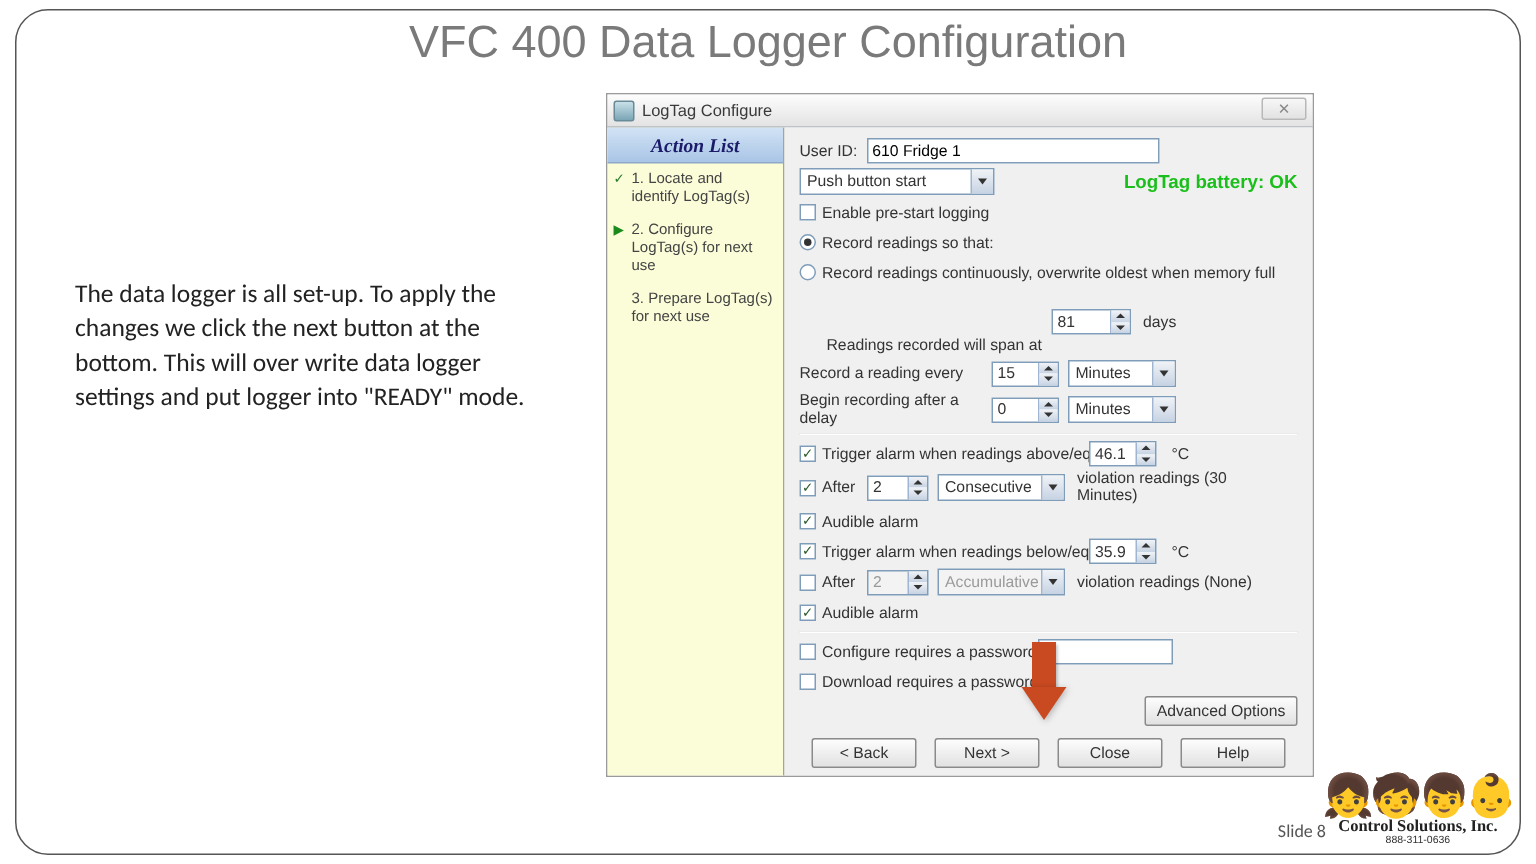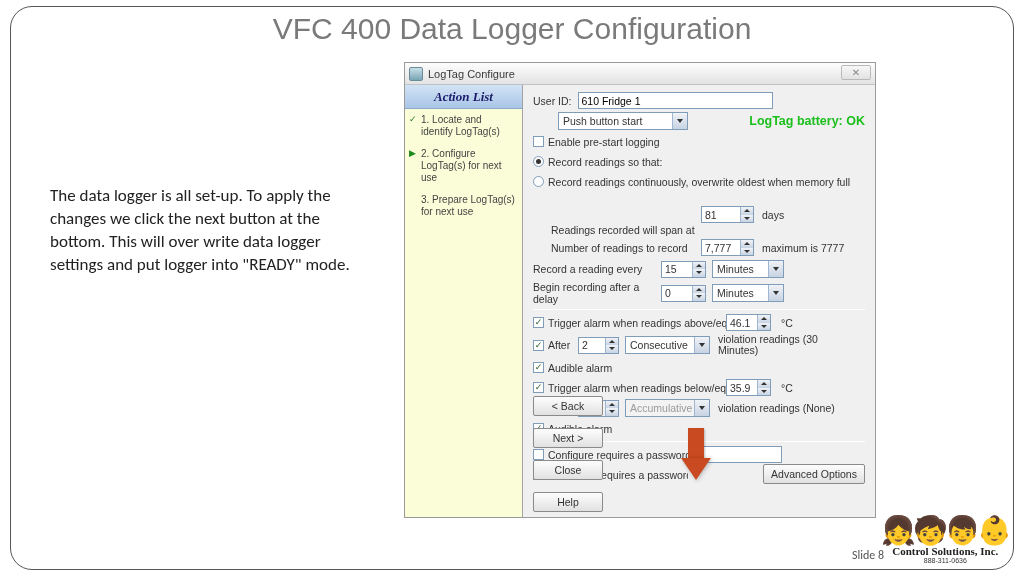--- a/index.html
+++ b/index.html
@@ -16,21 +16,21 @@
 .sidebar-head { height: 24px; background: linear-gradient(#d2e3f5,#a9c5e6); border-bottom: 1px solid #8fa9c8; display: flex; align-items: center; justify-content: center; font-family: "Times New Roman", serif; font-style: italic; font-weight: bold; font-size: 13px; color: #1b1b6a; }
 .step { padding: 5px 6px 5px 16px; font-size: 10px; color: #444; line-height: 1.2; position: relative; }
 .step .mark { position: absolute; left: 4px; top: 5px; font-size: 9px; }
 .step.done .mark { color: #2a7a2a; }
 .step.active .mark { color: #1a8a1a; }
 .main { flex: 1; padding: 7px 10px 6px 10px; position: relative; background: #f0f0f0; }
 .row { display: flex; align-items: center; margin-bottom: 3px; min-height: 17px; }
 .lbl { font-size: 10.5px; color: #333; }
 .inset { border: 1px solid #7f9db9; background: #fff; height: 17px; font-size: 10.5px; padding: 0 3px; }
 .field-userid { width: 195px; margin-left: 6px; }
-.combo { position: relative; display: inline-flex; align-items: center; border: 1px solid #7f9db9; background: #fff; height: 18px; margin-left: 25px; }
+.combo { position: relative; display: inline-flex; align-items: center; border: 1px solid #7f9db9; background: #fff; height: 18px; }
 .combo .ctext { flex: 1; padding: 0 4px; font-size: 10.5px; overflow: hidden; white-space: nowrap; }
 .combo .cbtn { width: 15px; height: 100%; background: linear-gradient(#f0f3f7,#c7d3e3); border-left: 1px solid #9fb5d0; display: flex; align-items: center; justify-content: center; }
 .arrow-down { width: 0; height: 0; border-left: 3px solid transparent; border-right: 3px solid transparent; border-top: 4px solid #333; }
 .spinner { display: inline-flex; border: 1px solid #7f9db9; background: #fff; height: 17px; }
 .spinner .sval { width: 38px; padding: 0 3px; font-size: 10.5px; display: flex; align-items: center; }
 .spinner .sbtns { width: 13px; display: flex; flex-direction: column; border-left: 1px solid #9fb5d0; }
 .spinner .sbtn { flex: 1; background: linear-gradient(#f0f3f7,#c7d3e3); display: flex; align-items: center; justify-content: center; }
 .tri-up { width: 0; height: 0; border-left: 3px solid transparent; border-right: 3px solid transparent; border-bottom: 3px solid #333; }
 .tri-dn { width: 0; height: 0; border-left: 3px solid transparent; border-right: 3px solid transparent; border-top: 3px solid #333; }
 .chk, .rad { width: 11px; height: 11px; border: 1px solid #7f9db9; background: #fff; margin-right: 4px; display: inline-flex; align-items: center; justify-content: center; flex-shrink: 0; }
@@ -39,21 +39,21 @@
 .chk.sel::after { content: "✓"; font-size: 9px; color: #2a5a2a; line-height: 1; }
 .battery-ok { color: #1bbf1b; font-weight: bold; font-size: 12.5px; }
 .hr { height: 1px; background: #b8b8b8; border-bottom: 1px solid #fff; margin: 4px 0; }
 .indent { padding-left: 18px; }
 .disabled { color: #9a9a9a; }
 .disabled .combo, .disabled .spinner { background: #f3f3f3; }
 .disabled .combo .ctext, .disabled .spinner .sval { color: #9a9a9a; }
 .big-arrow { position: absolute; left: 158px; bottom: 35px; width: 30px; height: 54px; }
 .big-arrow .shaft { width: 16px; height: 30px; background: #c94a20; margin: 0 auto; box-shadow: 1px 1px 2px rgba(0,0,0,.25); }
 .big-arrow .head { width: 0; height: 0; border-left: 15px solid transparent; border-right: 15px solid transparent; border-top: 22px solid #c94a20; filter: drop-shadow(1px 1px 2px rgba(0,0,0,.25)); }
-.btnrow { position: absolute; left: 0; right: 0; bottom: 5px; display: flex; justify-content: center; gap: 12px; padding: 0 10px; flex-direction: column; }
+.btnrow { position: absolute; left: 0; right: 0; bottom: 5px; display: flex; justify-content: center; gap: 12px; padding: 0 10px; }
 .wbtn { width: 70px; height: 20px; border: 1px solid #8a8a8a; background: linear-gradient(#fdfdfd,#e1e1e1); font-size: 10.5px; color: #333; display: flex; align-items: center; justify-content: center; border-radius: 2px; }
 .advopt { position: absolute; right: 10px; bottom: 33px; width: 102px; height: 20px; border: 1px solid #8a8a8a; background: linear-gradient(#fdfdfd,#e1e1e1); font-size: 10.5px; display: flex; align-items: center; justify-content: center; border-radius: 2px; }
 .footer-logo { position: absolute; right: 15px; bottom: 12px; text-align: center; }
 .footer-logo .people { font-size: 28px; line-height: 1; letter-spacing: -3px; }
 .footer-logo .cname { font-family: "Times New Roman", serif; font-weight: bold; font-size: 11px; color: #222; }
 .footer-logo .phone { font-size: 7px; color: #333; }
 .slidenum { position: absolute; right: 140px; bottom: 14px; font-size: 12px; color: #555; font-family: Calibri, sans-serif; }
 </style>
 </head>
 <body>
@@ -111,35 +111,20 @@
               <div class="sbtn">
                 <div class="tri-up"></div>
               </div>
               <div class="sbtn">
                 <div class="tri-dn"></div>
               </div>
             </div>
           </div>
         <span class="lbl" style="margin-left:8px;">days</span>
       </div>
-      <div class="row indent">
-        <span class="lbl" style="width:150px;">Number of readings to record</span>
-        <div class="spinner">
-            <div class="sval">7,777</div>
-            <div class="sbtns">
-              <div class="sbtn">
-                <div class="tri-up"></div>
-              </div>
-              <div class="sbtn">
-                <div class="tri-dn"></div>
-              </div>
-            </div>
-          </div>
-        <span class="lbl" style="margin-left:8px;">maximum is 7777</span>
-      </div>
       <div class="row" style="margin-top:4px;">
         <span class="lbl" style="width:128px;">Record a reading every</span>
         <div class="spinner">
             <div class="sval" style="width:30px;">15</div>
             <div class="sbtns">
               <div class="sbtn">
                 <div class="tri-up"></div>
               </div>
               <div class="sbtn">
                 <div class="tri-dn"></div>

